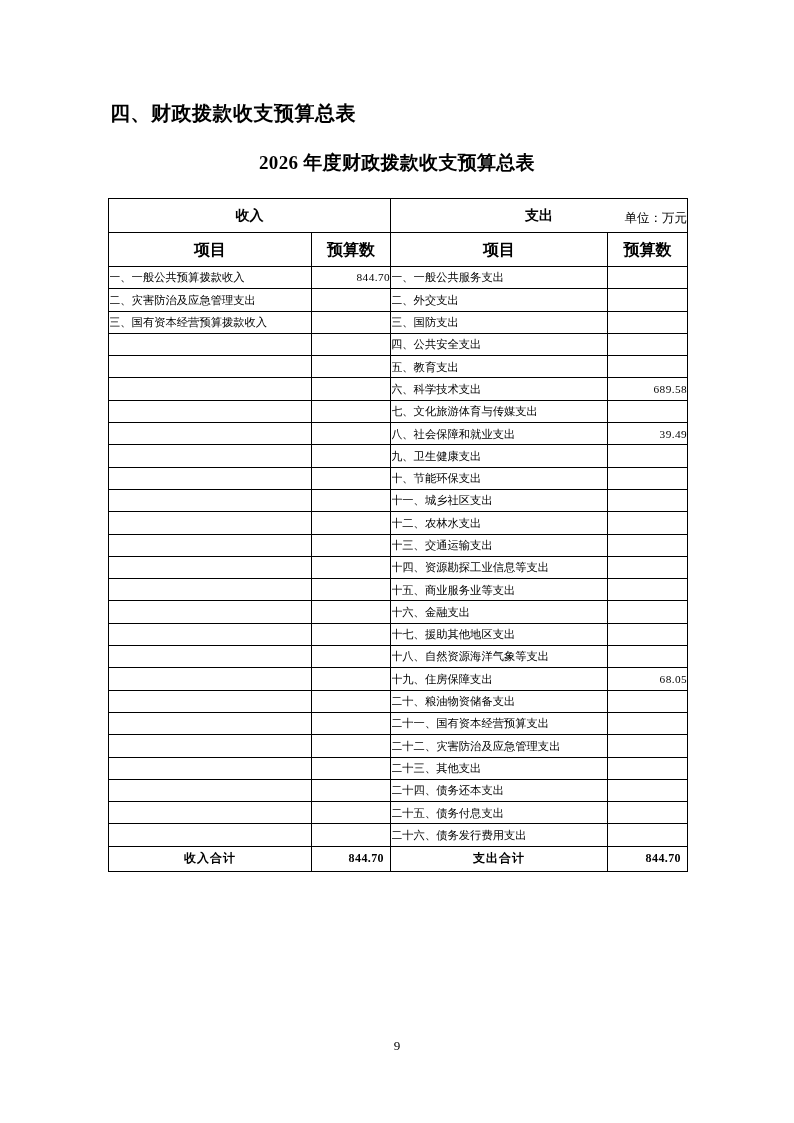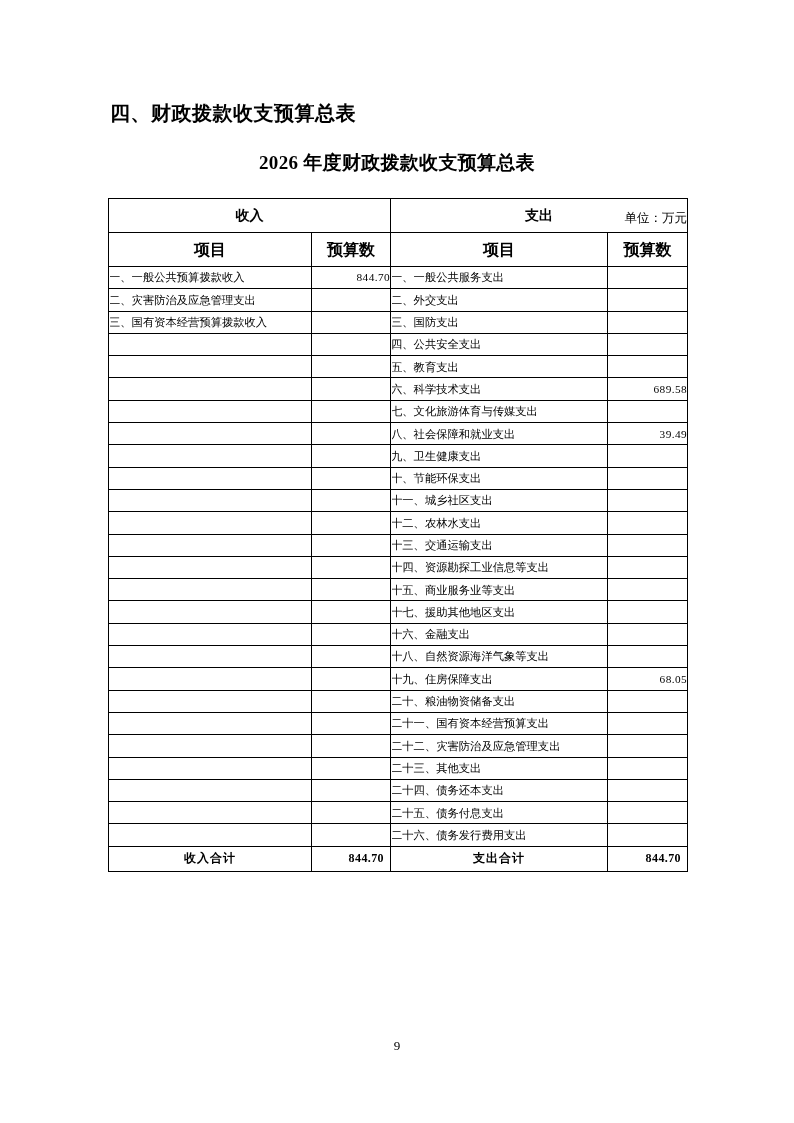--- a/index.html
+++ b/index.html
@@ -238,27 +238,27 @@
         </tr>
         <tr class="data-row">
           <td class="item"></td>
           <td class="val"></td>
           <td class="item">十五、商业服务业等支出</td>
           <td class="val"></td>
         </tr>
         <tr class="data-row">
           <td class="item"></td>
           <td class="val"></td>
+          <td class="item">十六、金融支出</td>
+          <td class="val"></td>
+        </tr>
+        <tr class="data-row">
+          <td class="item"></td>
+          <td class="val"></td>
           <td class="item">十七、援助其他地区支出</td>
-          <td class="val"></td>
-        </tr>
-        <tr class="data-row">
-          <td class="item"></td>
-          <td class="val"></td>
-          <td class="item">十六、金融支出</td>
           <td class="val"></td>
         </tr>
         <tr class="data-row">
           <td class="item"></td>
           <td class="val"></td>
           <td class="item">十八、自然资源海洋气象等支出</td>
           <td class="val"></td>
         </tr>
         <tr class="data-row">
           <td class="item"></td>

